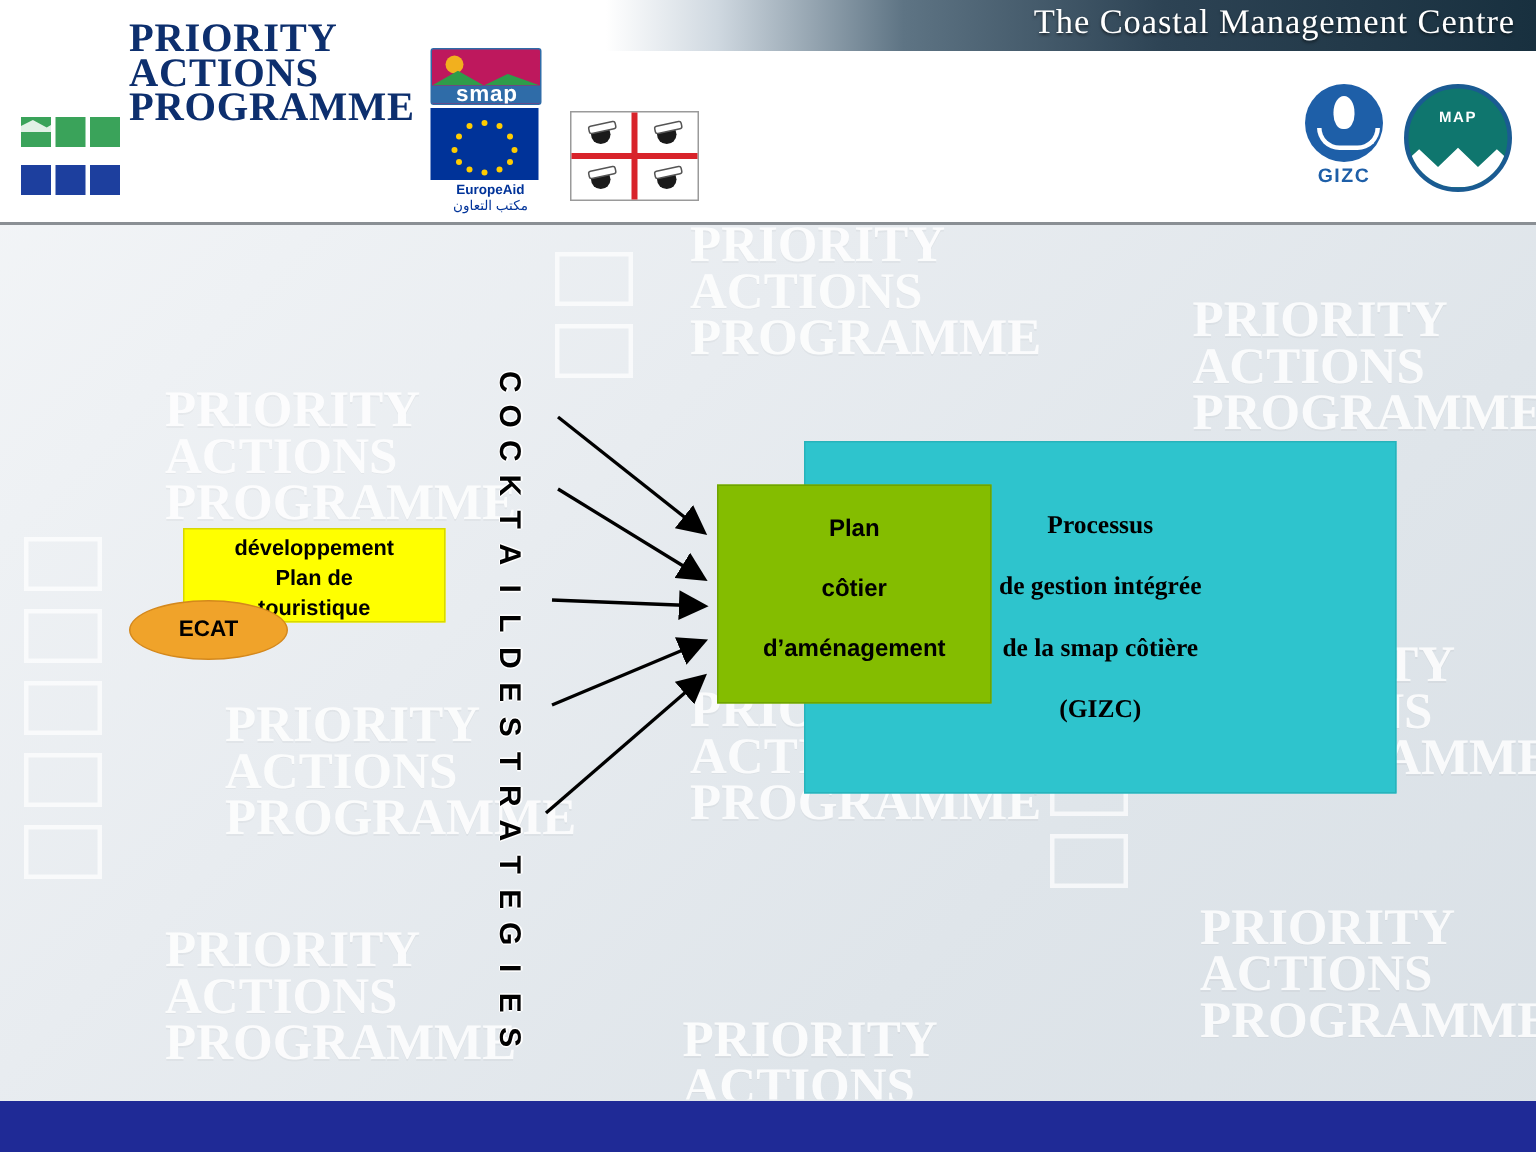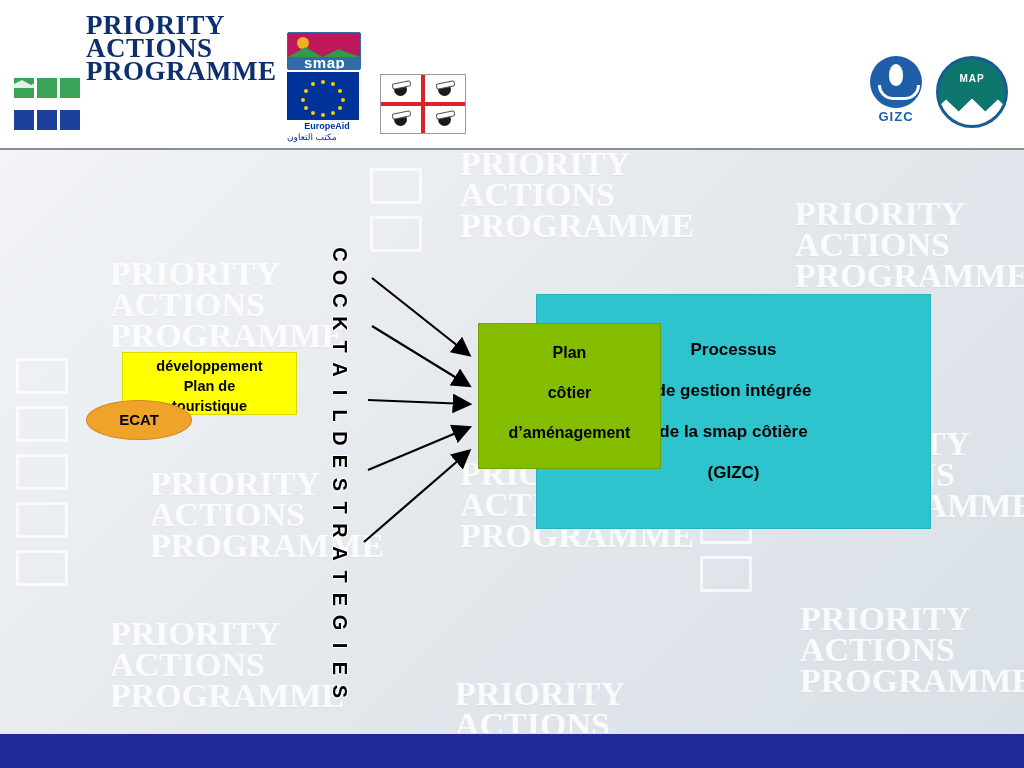--- a/index.html
+++ b/index.html
@@ -153,21 +153,21 @@
   }
   .eu-label {
     text-align: center;
     color: #003399;
     font-size: 9px;
     font-weight: bold;
     line-height: 11px;
     margin-top: 1px;
   }
   .eu-label-ar {
-    text-align: left;
+    text-align: center;
     color: #003399;
     font-size: 9px;
     line-height: 11px;
   }
 
   
   .sardinia {
     position: absolute;
     left: 380px;
     top: 74px;
@@ -332,20 +332,21 @@
     width: 395px; height: 235px;
     background: #2ec4cd;
     border: 1px solid #27b3bb;
     color: #000000;
     font-size: 17px;
     font-weight: bold;
     text-align: center;
     line-height: 41px;
     padding-top: 34px;
     box-sizing: border-box;
+    font-family: Liberation Serif, serif;
   }
   .box-gizc div { white-space: nowrap; }
 
   .box-plan {
     position: absolute;
     left: 478px; top: 323px;
     width: 183px; height: 146px;
     background: #84bd00;
     border: 1px solid #6fa300;
     color: #000000;
@@ -472,20 +473,23 @@
     <div class="wm-sq" style="left:16px; top:306px;"></div>
     <div class="wm-sq" style="left:16px; top:354px;"></div>
     <div class="wm-sq" style="left:16px; top:402px;"></div>
     <div class="wm-sq" style="left:370px; top:20px;"></div>
     <div class="wm-sq" style="left:370px; top:68px;"></div>
     <div class="wm-sq" style="left:700px; top:360px;"></div>
     <div class="wm-sq" style="left:700px; top:408px;"></div>
   </div>
 
   <div class="header">
+    <div class="header-banner">
+      <div class="header-banner-text">The Coastal Management Centre</div>
+    </div>
 
     <div class="pap-logo">
       <span>PRIORITY</span>
       <span>ACTIONS</span>
       <span>PROGRAMME</span>
     </div>
 
     <div class="pap-squares">
       <div class="sq g sq1">
           <div class="sq-wave"></div>

